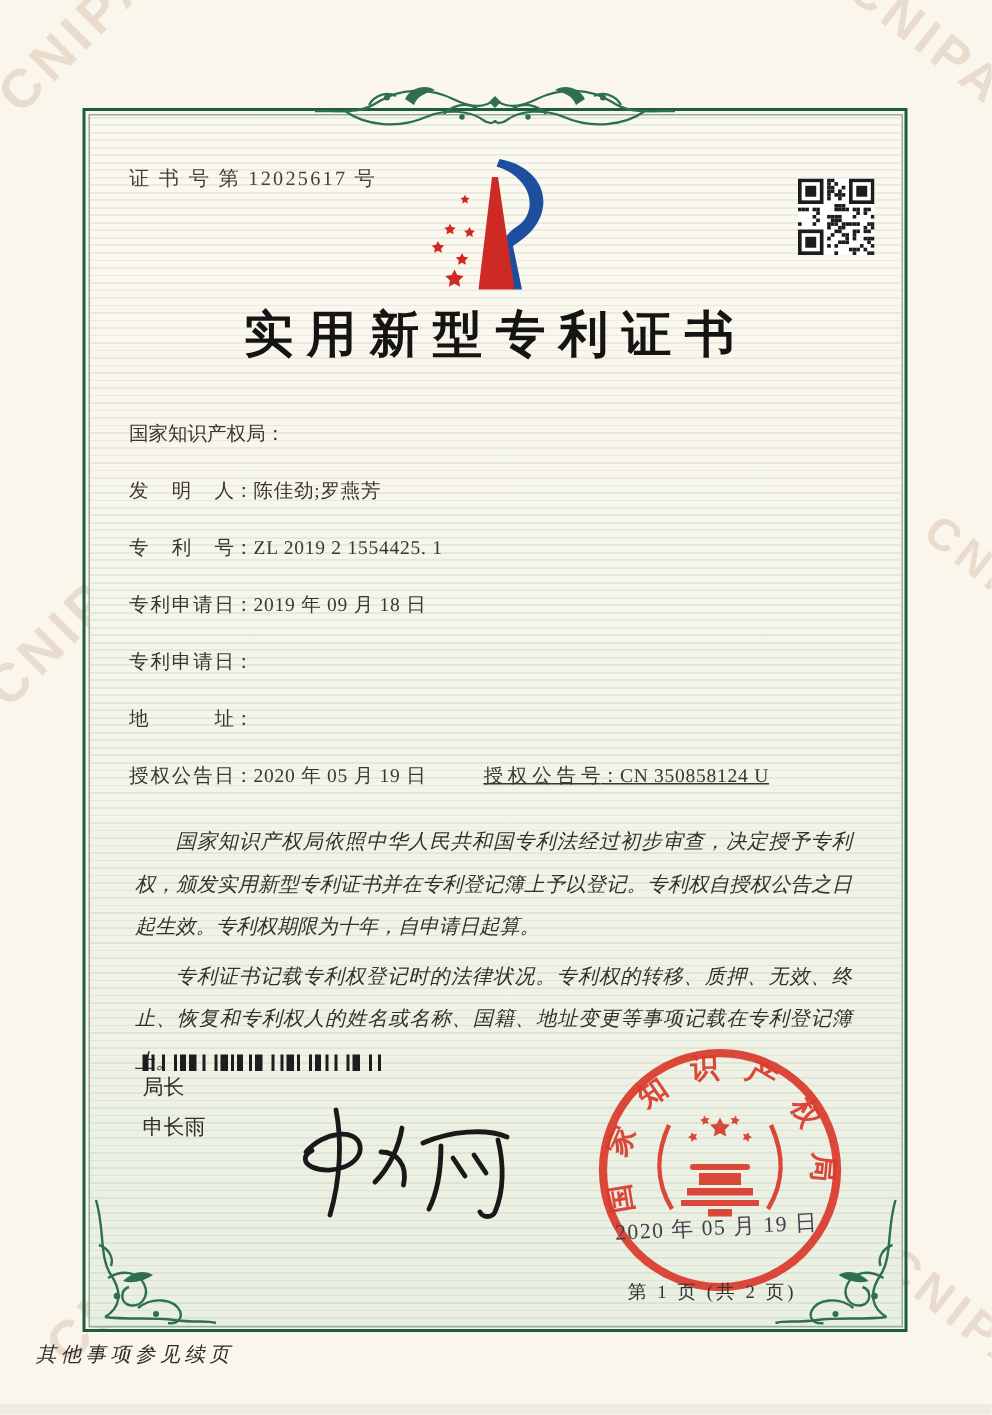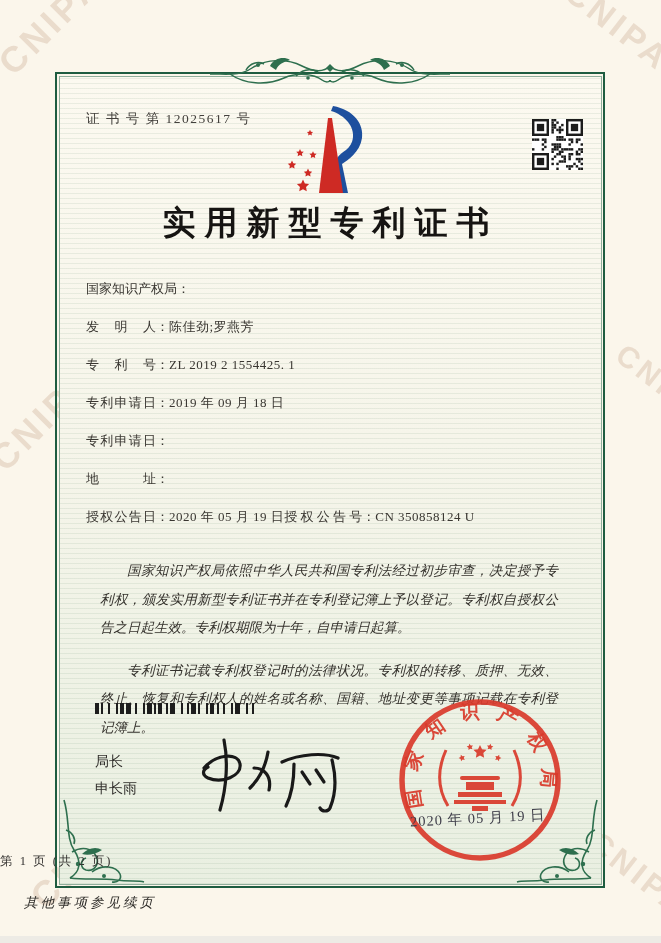--- a/index.html
+++ b/index.html
@@ -48,37 +48,37 @@
   .flabel{
     display:inline-block;width:70px;text-align:justify;text-align-last:justify;
     height:20px;overflow:hidden;vertical-align:top;flex:none;
   }
   .flabel::after{content:"";display:inline-block;width:100%;}
   .flabel.wide{width:auto;text-align-last:auto;}
   .flabel.wide::after{display:none;}
   .fcolon{flex:none;}
   .fvalue{letter-spacing:0.5px;}
   .addr2{display:block;}
-  .fpair2{display:flex;}
+  .fpair2{margin-left:38px;display:flex;text-decoration:underline;}
   
   .bodytext{
     position:absolute;left:86px;top:543px;width:486px;
     font-size:13.5px;line-height:28.5px;font-style:italic;color:#33302b;
     text-align:justify;
   }
-  .bodytext p{margin:14px;text-indent:2em;}
+  .bodytext p{margin:4px;text-indent:2em;}
   
   .barcode{position:absolute;left:95px;top:703px;height:11px;display:flex;}
   .bbar{background:#1d1d1d;height:11px;flex:none;}
   .bsp{height:11px;flex:none;}
-  .signer{position:absolute;left:95px;top:748px;font-size:14px;color:#2f2d2a;line-height:27px;}
+  .signer{position:absolute;left:95px;top:712px;font-size:14px;color:#2f2d2a;line-height:27px;}
   .signature{position:absolute;left:182px;top:734px;width:175px;height:80px;}
   .seal{position:absolute;left:394px;top:694px;width:172px;height:172px;}
   .page-info{
-    position:absolute;left:0;top:853px;width:531px;text-align:left;
+    position:absolute;left:0;top:853px;width:531px;text-align:right;
     font-size:12.5px;color:#343230;letter-spacing:2px;
   }
   .cont-note{
     position:absolute;left:0;top:894px;width:661px;
     font-size:13.5px;font-style:italic;color:#2e2c29;letter-spacing:3px;margin-left:24px;
   }
   .page-edge{position:absolute;left:0;bottom:0;width:661px;height:7px;background:#edebe5;}
 </style>
 </head>
 <body>

